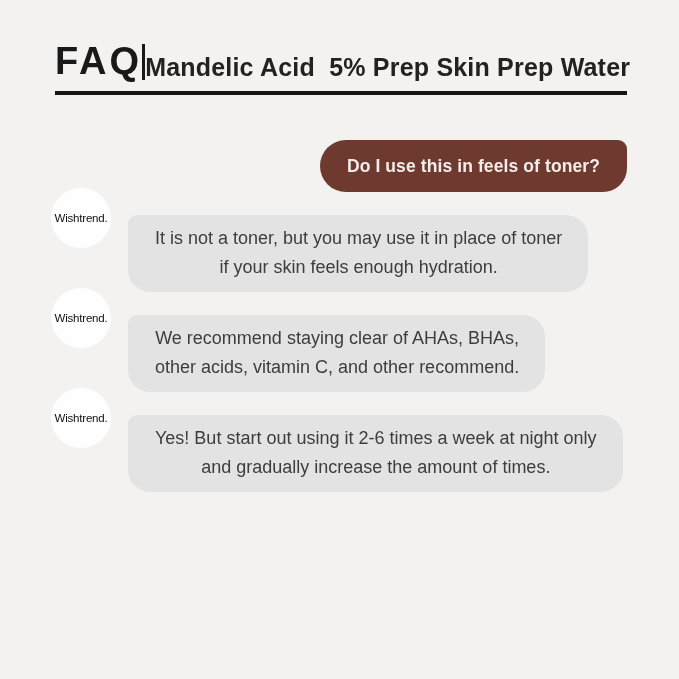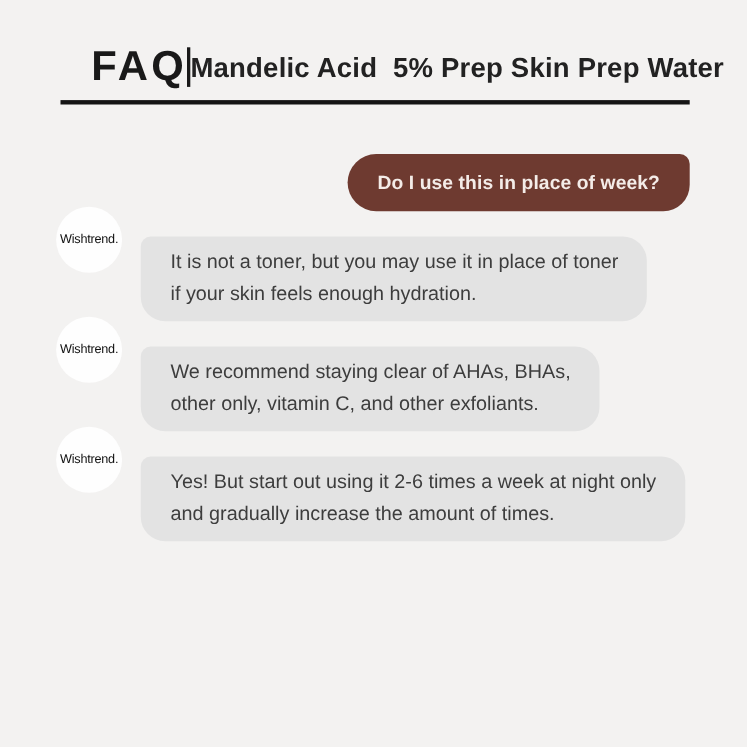--- a/index.html
+++ b/index.html
@@ -17,21 +17,21 @@
     background:var(--bg);
     font-family:"Liberation Sans", sans-serif;
     overflow:hidden;
   }
   .canvas{
     width:679px;height:679px;
     padding:42px 52px 0 55px;
   }
   
   .header-row{
-    display:flex;align-items:center;gap:0;margin-left:28px;
+    display:flex;align-items:flex-end;gap:0;
   }
   .faq-title{
     font-size:38px;font-weight:800;letter-spacing:3px;
     color:var(--ink);line-height:1;
   }
   .header-divider{
     width:3px;height:36px;background:var(--ink);flex:0 0 auto;
   }
   .product-name{
     font-size:25px;font-weight:700;letter-spacing:.2px;
@@ -57,20 +57,21 @@
   .a-row{
     position:relative;margin-left:73px;margin-bottom:23px;
   }
   .a-bubble{
     display:inline-block;
     background:var(--a-bubble);color:var(--a-text);
     padding:9px 26px 10px 27px;
     font-size:18px;line-height:29px;
     border-radius:9px 22px 22px 22px;
     white-space:pre-line;
+    text-align:center;
   }
   .avatar{
     position:absolute;left:-77px;top:-27px;
     width:60px;height:60px;border-radius:50%;
     background:#fefefe;
     display:flex;align-items:center;justify-content:center;
     font-size:11.5px;font-weight:400;color:#101010;
     letter-spacing:-.2px;
   }
 </style>
@@ -85,34 +86,34 @@
       <span class="header-divider"></span>
       <span class="product-name">Mandelic Acid  5% Prep Skin Prep Water</span>
     </div>
     <div class="header-rule"></div>
   </div>
 
   <div class="chat">
 
     <div class="qa-group">
       <div class="q-row">
-        <div class="q-bubble">Do I use this in place of week?</div>
+        <div class="q-bubble">Do I use this in feels of toner?</div>
       </div>
       <div class="a-row">
         <div class="avatar">Wishtrend.</div>
         <div class="a-bubble">It is not a toner, but you may use it in place of toner
 if your skin feels enough hydration.</div>
       </div>
     </div>
 
     <div class="qa-group">
       <div class="a-row">
         <div class="avatar">Wishtrend.</div>
         <div class="a-bubble">We recommend staying clear of AHAs, BHAs,
-other only, vitamin C, and other exfoliants.</div>
+other acids, vitamin C, and other recommend.</div>
       </div>
     </div>
 
     <div class="qa-group">
       <div class="a-row">
         <div class="avatar">Wishtrend.</div>
         <div class="a-bubble">Yes! But start out using it 2-6 times a week at night only
 and gradually increase the amount of times.</div>
       </div>
     </div>

